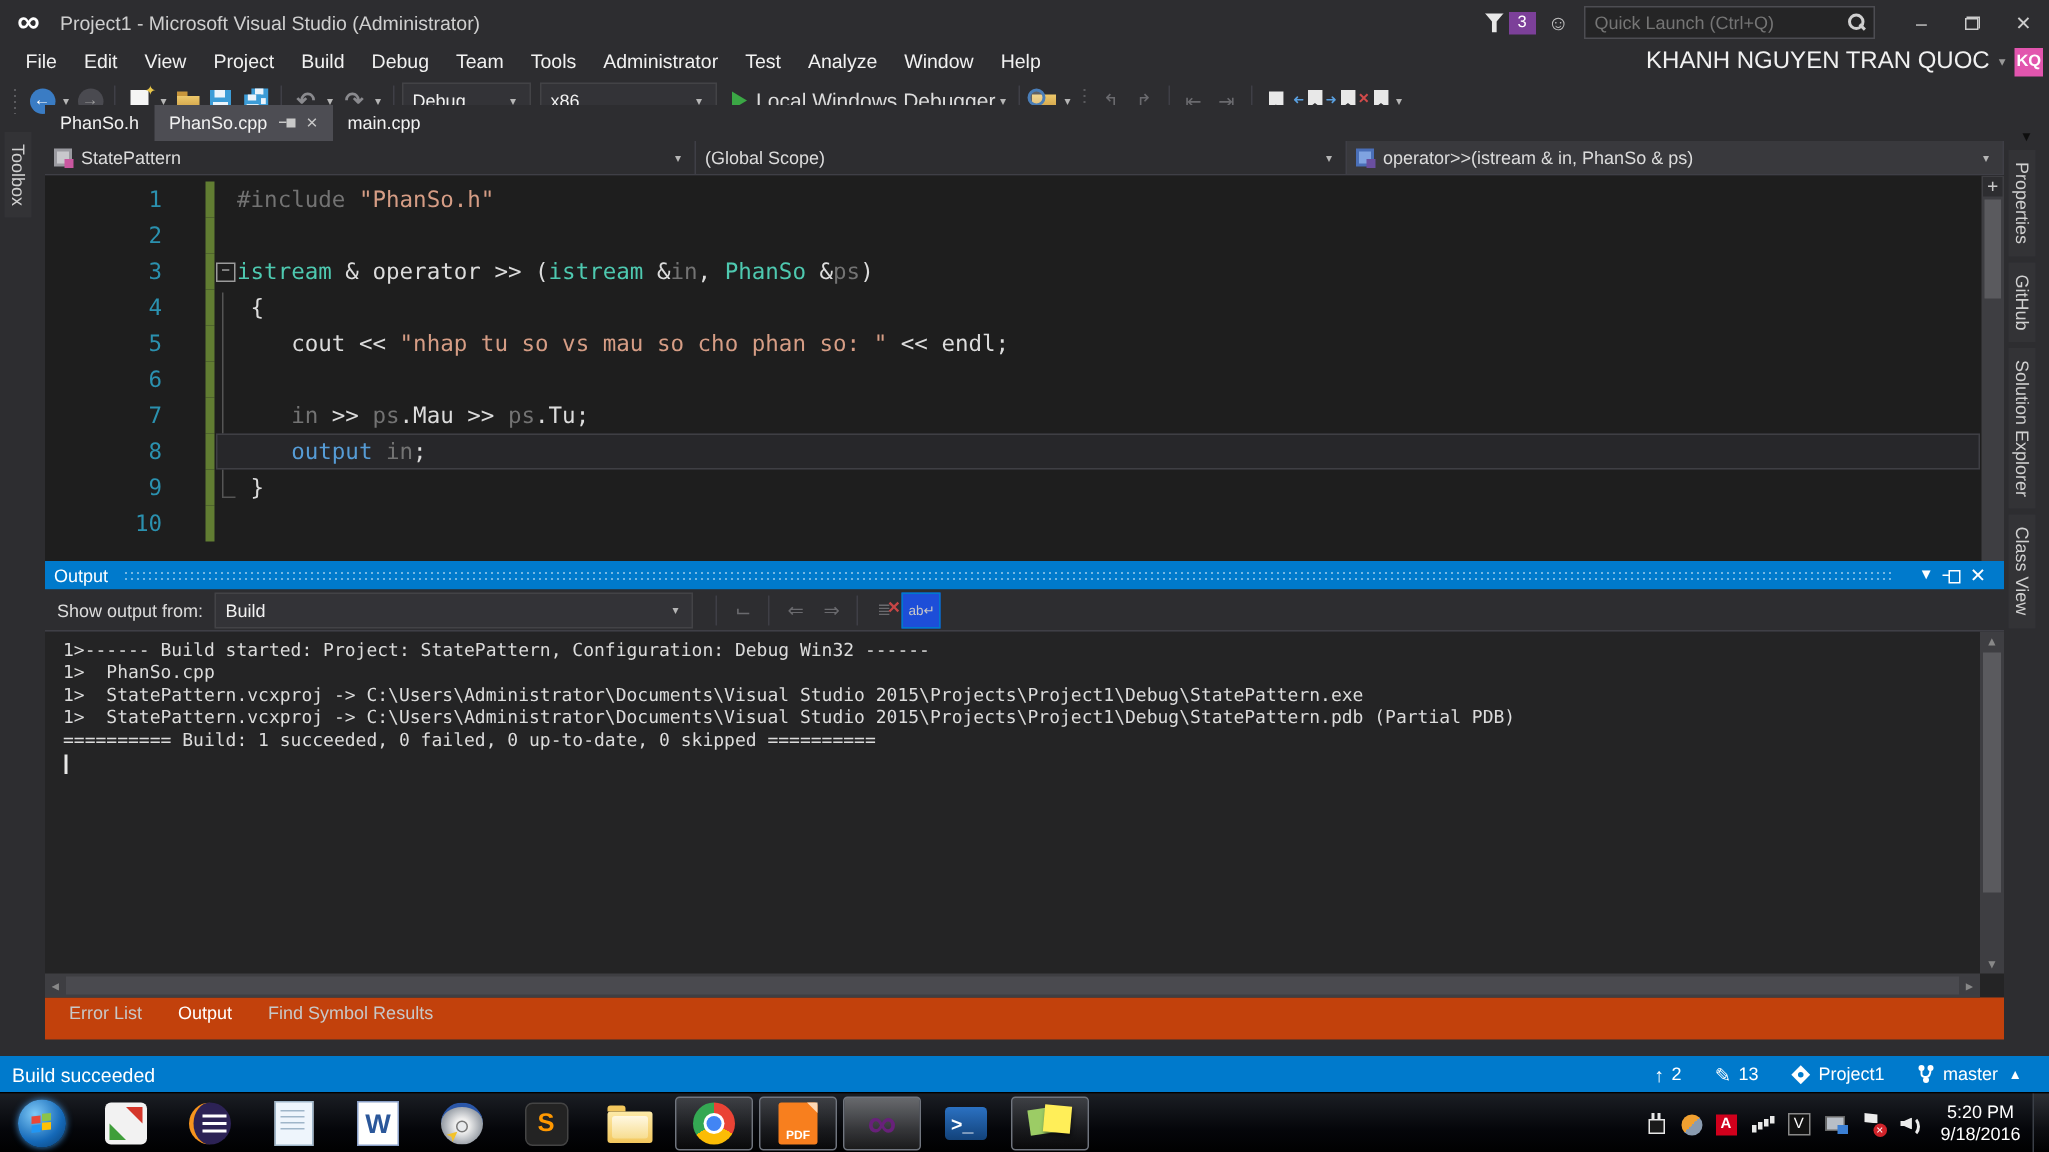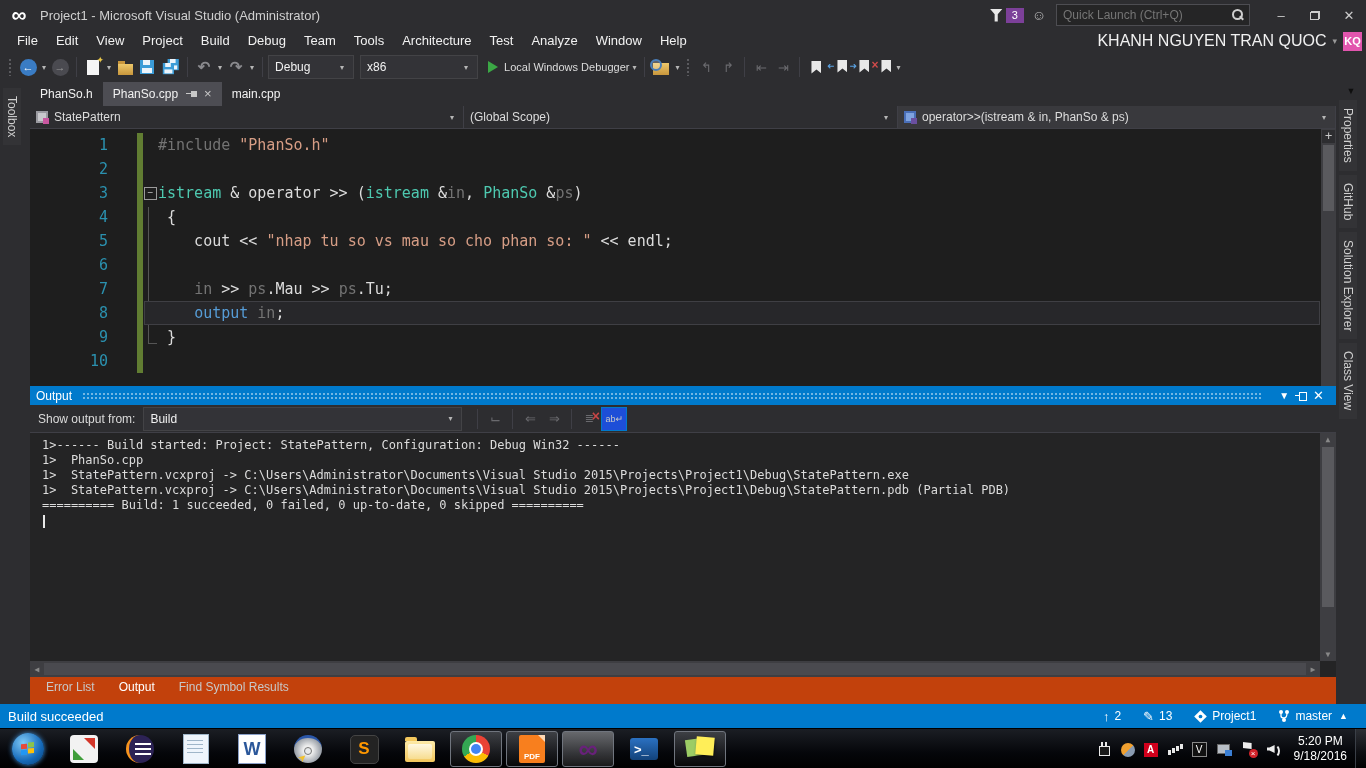--- a/index.html
+++ b/index.html
@@ -52,39 +52,39 @@
   .floppy::before{content:"";position:absolute;top:0;left:3px;width:7px;height:5px;background:#ECF4FB;}
   .floppy::after{content:"";position:absolute;bottom:1px;left:2px;width:10px;height:5px;background:#ECF4FB;}
   .floppy.small{transform:scale(.8) translate(-2px,2px);}
   .floppy.small2{position:absolute;transform:scale(.8) translate(4px,-3px);}
   .undo-g{color:#8A8A8E;font-size:15px;font-weight:bold;}
   .combo{height:22px;background:#333337;border:1px solid #434346;display:flex;align-items:center;padding:0 6px;font-size:12px;color:#F1F1F1;}
   .combo .caret{margin-left:auto;}
   .combo.cfg{width:72px;margin-right:6px;}
   .combo.plat{width:104px;}
   .play-tri{width:0;height:0;border-left:10px solid #3BA745;border-top:6px solid transparent;border-bottom:6px solid transparent;margin:0 6px 0 10px;}
-  .run-label{color:#DCDCDC;font-size:11px;}
+  .run-label{color:#DCDCDC;font-size:14px;}
   .find-folder{position:relative;width:16px;height:12px;background:linear-gradient(#EDC86B,#C8963C);margin-top:3px;}
   .find-folder::after{content:"";position:absolute;left:-3px;top:-4px;width:8px;height:8px;border:2px solid #4A7EB8;border-radius:50%;background:rgba(255,255,255,.25);}
   .dim-g{color:#6A6A6E;font-size:13px;}
   .bm{width:10px;height:13px;background:#E8E8E8;clip-path:polygon(0 0,100% 0,100% 100%,50% 70%,0 100%);position:relative;}
   .bm-wrap{position:relative;width:18px;height:15px;display:flex;justify-content:flex-end;}
   .bm-arrow-l::before,.bm-arrow-r::before{content:"➜";position:absolute;left:-2px;top:1px;font-size:9px;color:#5AA0E0;}
   .bm-arrow-l::before{transform:scaleX(-1);}
   .bm-x::before{content:"×";position:absolute;left:-2px;top:-2px;font-size:12px;font-weight:bold;color:#D04A4A;}
 
   
   #leftstrip{position:absolute;left:0;top:82px;width:30px;height:622px;background:#2D2D30;}
   #rightstrip{position:absolute;right:0;top:82px;width:30px;height:622px;background:#2D2D30;}
   .side-tab{writing-mode:vertical-rl;color:#D0D0D0;font-size:12px;background:#333336;padding:8px 2px;margin:4px 3px;text-align:center;}
   #leftstrip .side-tab{margin-top:6px;}
   .tabs-overflow-caret{color:#0E0E0E;font-size:9px;text-align:center;display:block;margin-top:4px;}
 
   
-  #center{position:absolute;left:30px;right:30px;top:82px;}
+  #center{position:absolute;left:30px;right:30px;top:70px;}
   #tabstrip{height:24px;display:flex;align-items:flex-end;background:#2D2D30;}
   .tab{height:24px;display:flex;align-items:center;padding:0 10px;color:#F1F1F1;font-size:12px;}
   .tab.active{background:#4D4D53;}
   .pin-icon{position:relative;width:11px;height:8px;margin-left:8px;}
   .pin-icon::before{content:"";position:absolute;right:0;top:1px;width:6px;height:6px;background:#C8C8C8;}
   .pin-icon::after{content:"";position:absolute;left:0;top:3px;width:5px;height:1px;background:#C8C8C8;}
   .close-icon{margin-left:7px;color:#C8C8C8;font-size:13px;line-height:12px;}
 
   #navbar{height:22px;display:flex;background:#2D2D30;border-bottom:1px solid #3F3F46;}
   .nav-combo{display:flex;align-items:center;font-size:12px;color:#DCDCDC;padding:0 6px;border-right:1px solid #3F3F46;}
@@ -248,21 +248,21 @@
   <div id="menubar">
     <div id="menu-items" style="display:flex;">
         <div class="menu-item">File</div>
         <div class="menu-item">Edit</div>
         <div class="menu-item">View</div>
         <div class="menu-item">Project</div>
         <div class="menu-item">Build</div>
         <div class="menu-item">Debug</div>
         <div class="menu-item">Team</div>
         <div class="menu-item">Tools</div>
-        <div class="menu-item">Architecture</div>
+        <div class="menu-item">Administrator</div>
         <div class="menu-item">Test</div>
         <div class="menu-item">Analyze</div>
         <div class="menu-item">Window</div>
         <div class="menu-item">Help</div>
       </div>
     <div class="account">
       <span class="account-name">KHANH NGUYEN TRAN QUOC</span>
       <span class="acct-caret">▾</span>
       <span class="avatar">KQ</span>
     </div>

